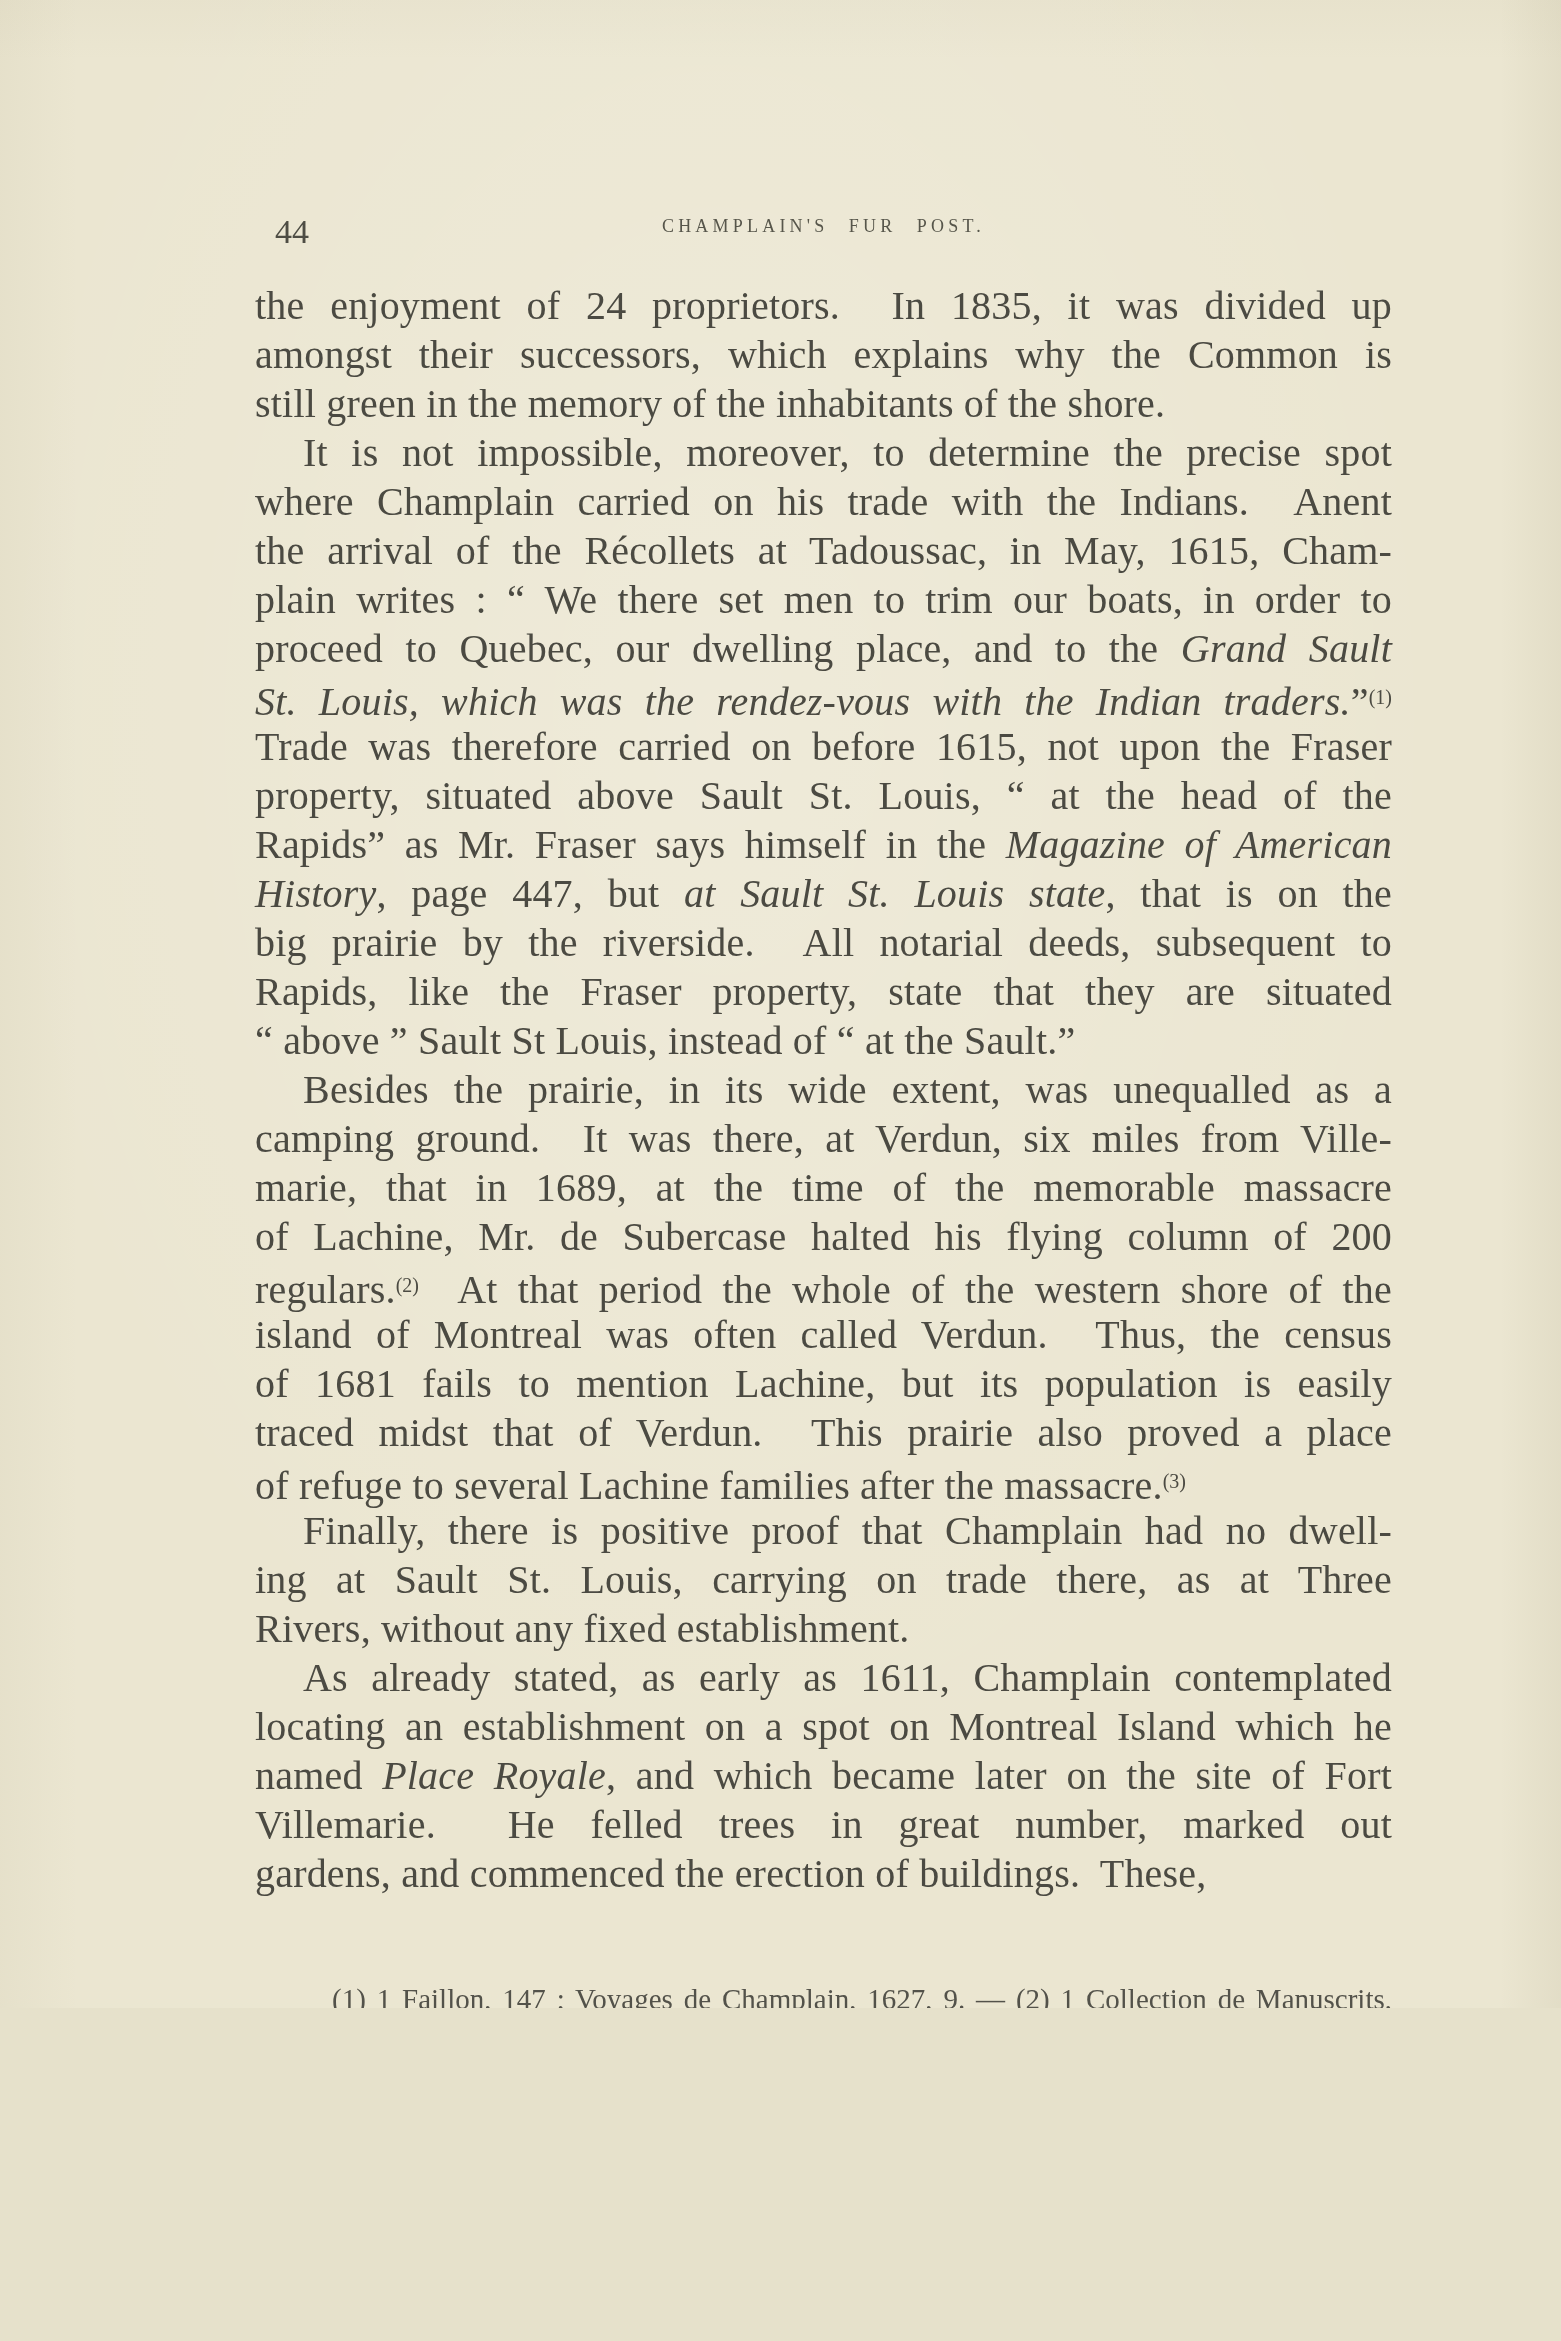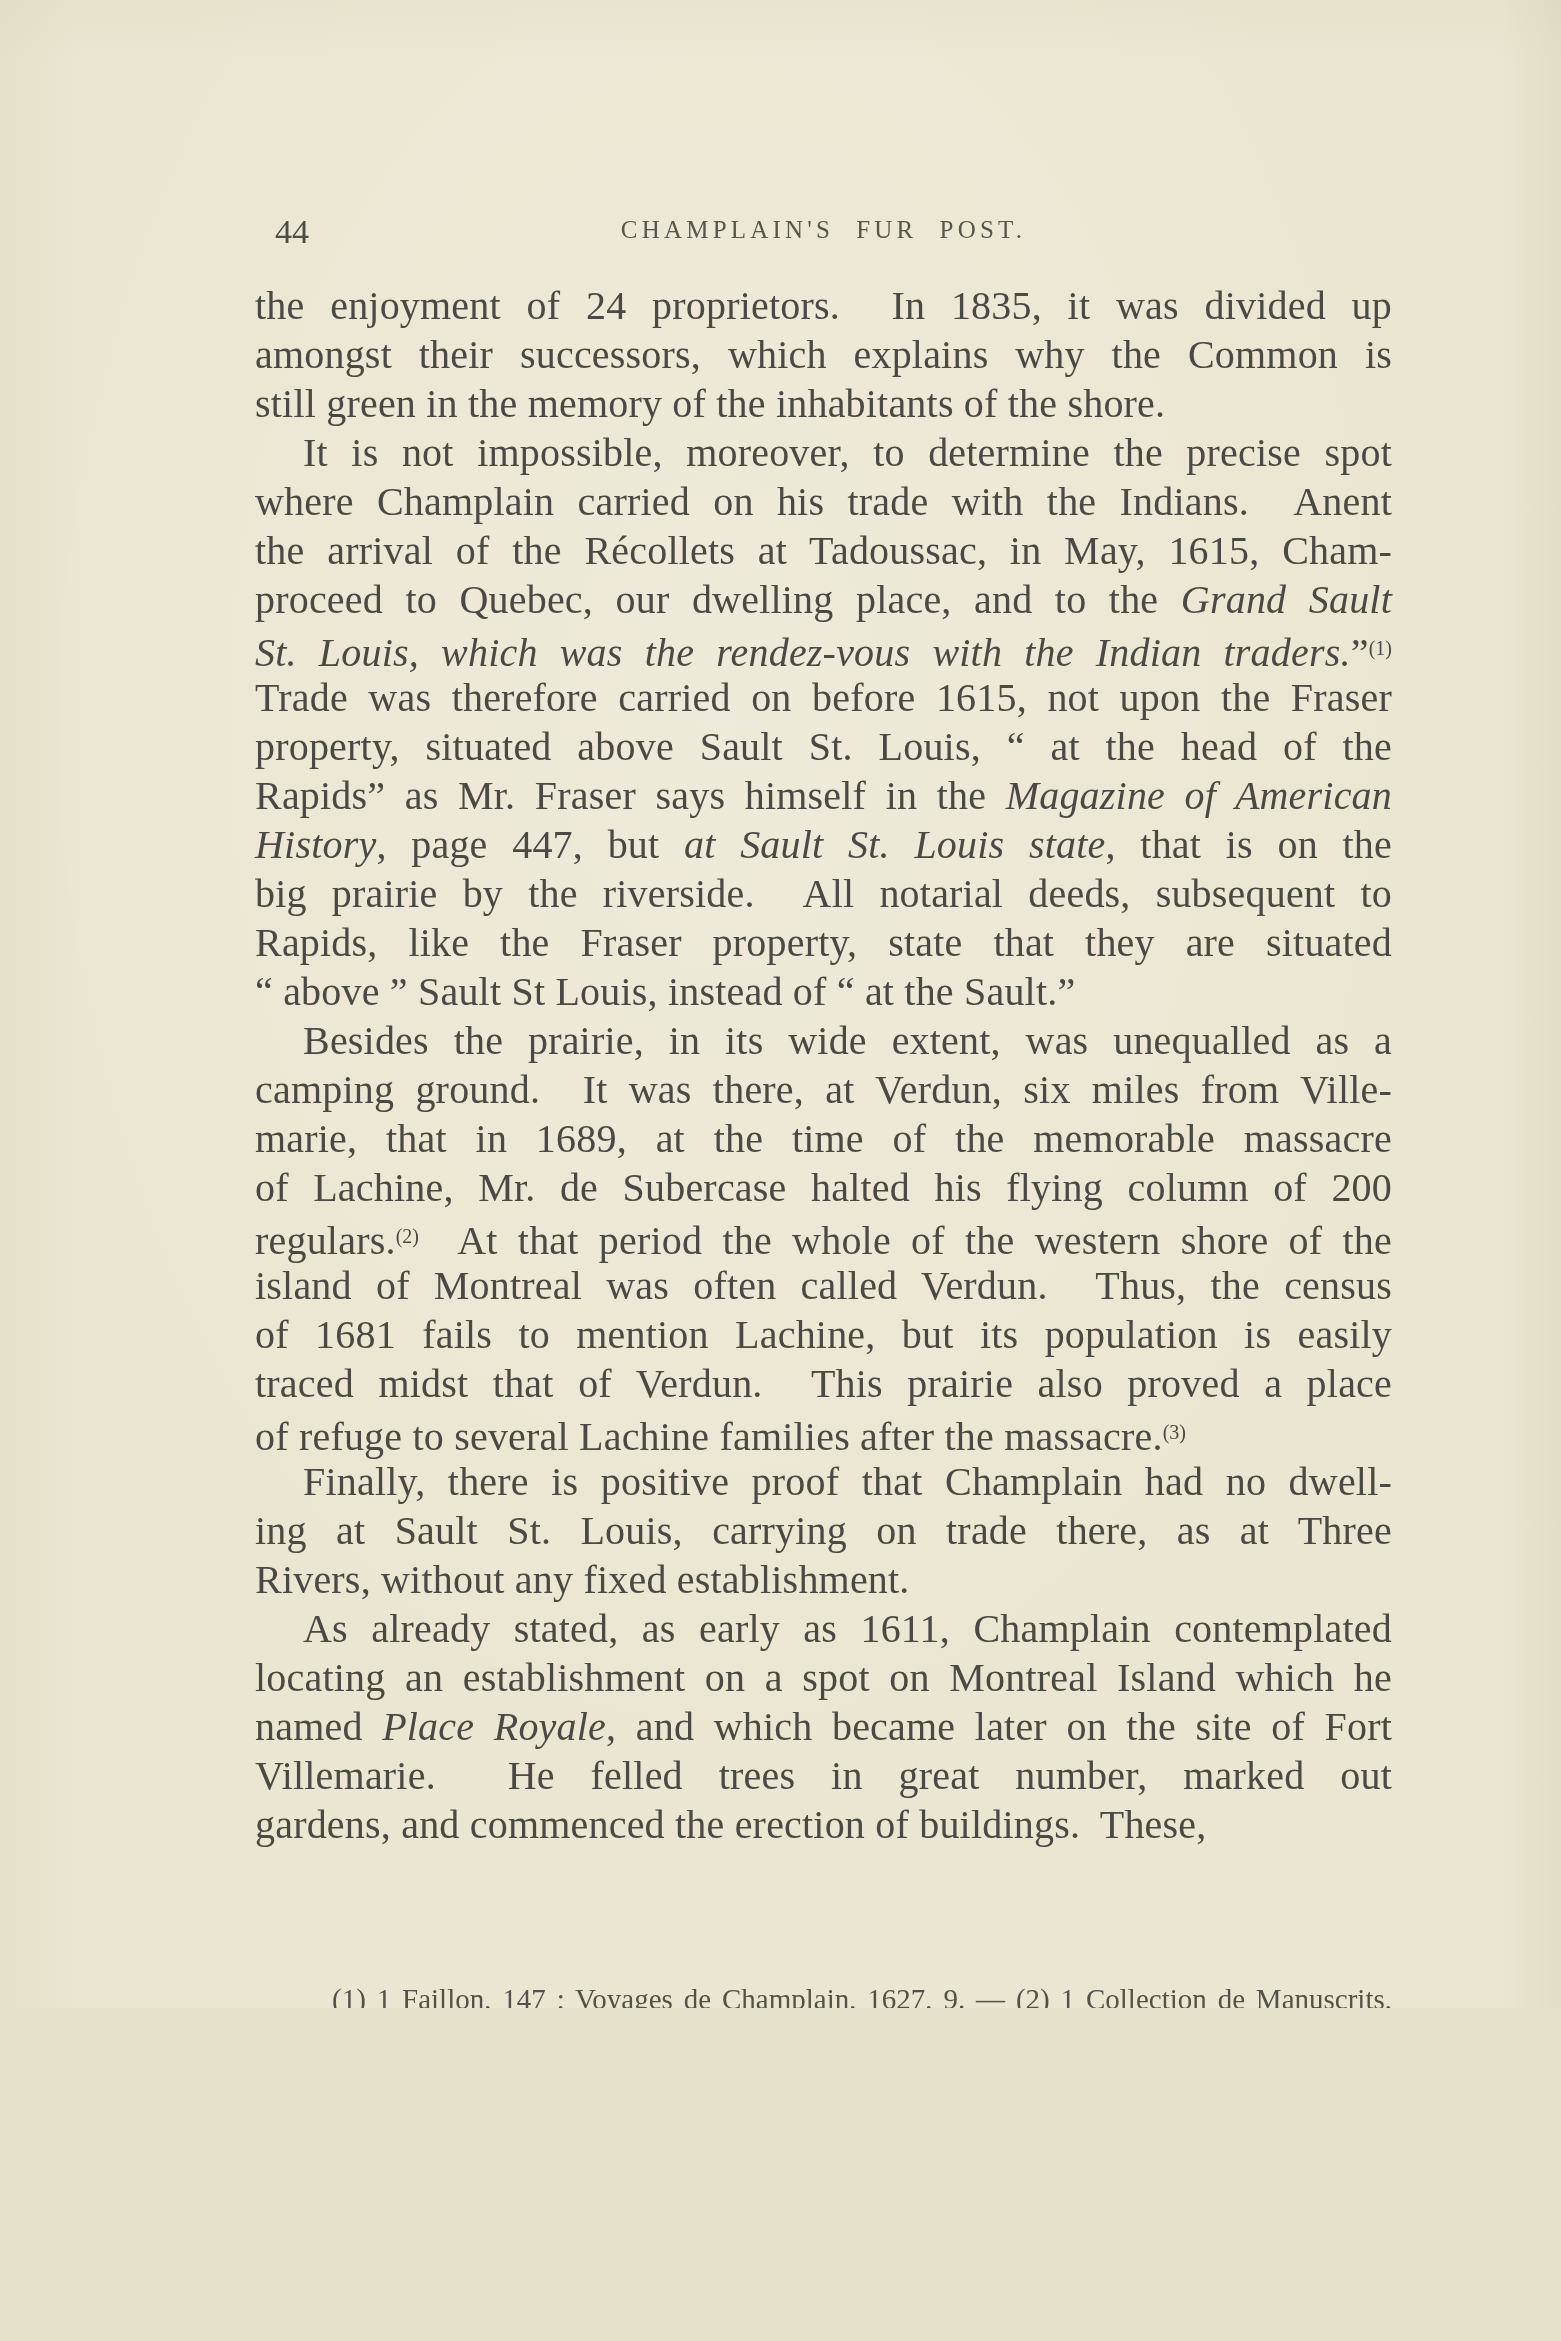--- a/index.html
+++ b/index.html
@@ -30,21 +30,21 @@
   }
   .page-number {
     position: absolute;
     left: 20px;
     top: 1.7px;
     font-size: 34px;
     color: #4e4d44;
   }
   .running-title {
     text-align: center;
-    font-size: 25px;
+    font-size: 18px;
     letter-spacing: 4.2px;
     word-spacing: 11.7px;
     color: #57564b;
     padding-top: 5px;
     white-space: nowrap;
   }
   .text-col {
     position: absolute;
     left: 255px;
     top: 281px;
@@ -94,20 +94,21 @@
     <div class="running-title">CHAMPLAIN'S FUR POST.</div>
   </div>
 
   <div class="text-col">
       <div class="line"><span class="run">the enjoyment of 24 proprietors.&nbsp; In 1835, it was divided up</span></div>
       <div class="line"><span class="run">amongst their successors, which explains why the Common is</span></div>
       <div class="line end"><span class="run">still green in the memory of the inhabitants of the shore.</span></div>
       <div class="line indent"><span class="run">It is not impossible, moreover, to determine the precise spot</span></div>
       <div class="line"><span class="run">where Champlain carried on his trade with the Indians.&nbsp; Anent</span></div>
       <div class="line"><span class="run">the arrival of the Récollets at Tadoussac, in May, 1615, Cham-</span></div>
+      <div class="line"><span class="run">plain writes : “ We there set men to trim our boats, in order to</span></div>
       <div class="line"><span class="run">proceed to Quebec, our dwelling place, and to the </span><span class="italic">Grand Sault</span></div>
       <div class="line"><span class="italic">St. Louis, which was the rendez-vous with the Indian traders.</span><span class="run">”</span><span class="sup">(1)</span></div>
       <div class="line"><span class="run">Trade was therefore carried on before 1615, not upon the Fraser</span></div>
       <div class="line"><span class="run">property, situated above Sault St. Louis, “ at the head of the</span></div>
       <div class="line"><span class="run">Rapids” as Mr. Fraser says himself in the </span><span class="italic">Magazine of American</span></div>
       <div class="line"><span class="italic">History</span><span class="run">, page 447, but </span><span class="italic">at Sault St. Louis state</span><span class="run">, that is on the</span></div>
       <div class="line"><span class="run">big prairie by the riverside.&nbsp; All notarial deeds, subsequent to</span></div>
       <div class="line"><span class="run">Rapids, like the Fraser property, state that they are situated</span></div>
       <div class="line end"><span class="run">“ above ” Sault St Louis, instead of “ at the Sault.”</span></div>
       <div class="line indent"><span class="run">Besides the prairie, in its wide extent, was unequalled as a</span></div>

